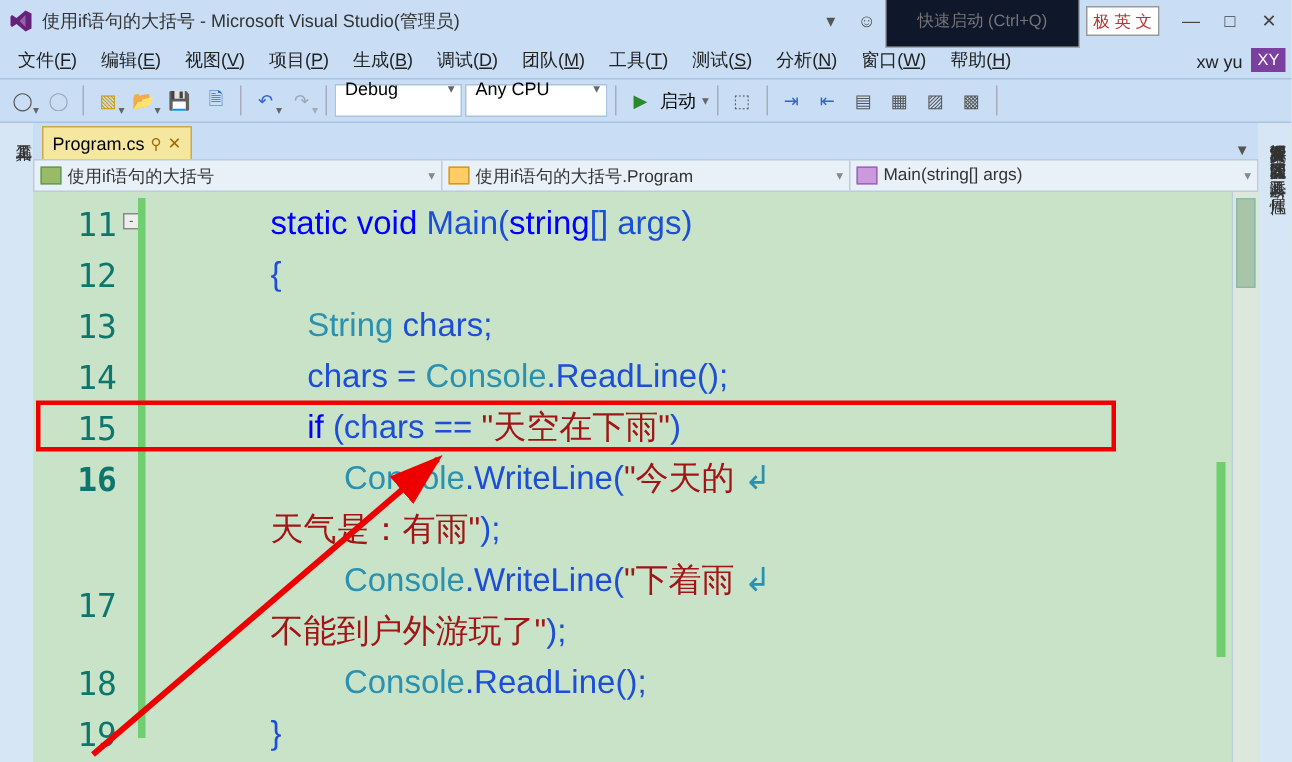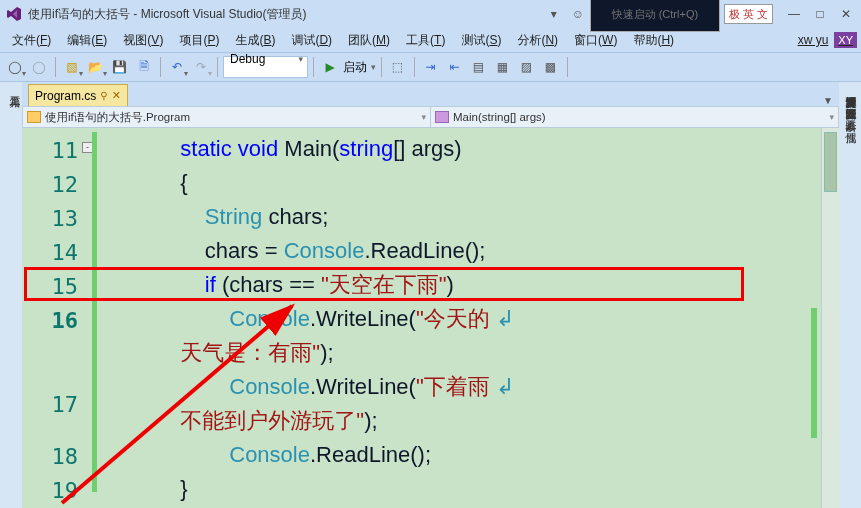--- a/index.html
+++ b/index.html
@@ -13,21 +13,21 @@
 .titlebar .tb-ctl { width: 20px; height: 20px; display: flex; align-items: center; justify-content: center; margin: 0 2px; color: #555; }
 .titlebar .quick-launch { width: 130px; height: 36px; border: 1px solid #aaa; background: #0f172a; font-size: 11px; padding: 0 4px; color: #888; text-align: center; }
 .titlebar .ime-box { border: 1px solid #999; padding: 0 4px; font-size: 11px; color: #b33; background:#fff; margin: 0 4px; height:20px; display:flex; align-items:center;}
 .titlebar .win-btns { display: flex; gap: 8px; margin-left: 8px; color: #444;}
 .titlebar .win-btns span { width:18px; text-align:center;}
 
 
 .menubar { height: 24px; background: #c9def5; display: flex; align-items: center; padding: 0 4px; font-size: 12px; color: #222; }
 .menubar .mi { padding: 2px 8px; }
 .menubar .mi u { text-decoration: underline; }
-.menubar .right { margin-left: auto; display: flex; align-items: center; gap: 6px; text-decoration: underline; }
+.menubar .right { margin-left: auto; display: flex; align-items: flex-end; gap: 6px; }
 .menubar .user-badge { background: #7b3fa0; color: #fff; padding: 2px 4px; font-size: 11px; }
 
 
 .toolbar { height: 30px; background: #c9def5; border-top: 1px solid #a8c4e0; border-bottom: 1px solid #a8c4e0; display: flex; align-items: center; padding: 0 4px; gap: 2px; font-size: 12px; }
 .toolbar .tbtn { width: 22px; height: 22px; display: flex; align-items: center; justify-content: center; color: #555; position:relative;}
 .toolbar .sep { width: 1px; height: 20px; background: #aab; margin: 0 3px; }
 .toolbar .combo { height: 22px; border: 1px solid #a8c4e0; background: #fff; padding: 0 18px 16px 6px; display: flex; align-items: center; position: relative; font-size:12px;}
 .toolbar .combo::after { content: "▾"; position: absolute; right: 4px; font-size: 9px; color: #666; }
 .toolbar .play { color: #2a8a2a; }
 .toolbar .dd::after{content:"▾"; font-size:8px; color:#666; position:absolute; right:0; bottom:0;}
@@ -54,21 +54,21 @@
 
 .editor { position: absolute; left: 22px; right: 22px; top: 128px; bottom: 0; background: #c8e3c8; overflow: hidden; }
 .gutter { position: absolute; left: 0; top: 0; bottom: 0; width: 70px; background: #c8e3c8; }
 .gutter .ln { position: absolute; left: 0; width: 56px; text-align: right; color: #0f766e; font-family: Consolas, monospace; font-size: 22px; }
 .change-bar { position: absolute; left: 70px; top: 4px; width: 5px; height: 360px; background: #6fcf6f; }
 .code { position: absolute; left: 85px; right: 30px; top: 0; bottom: 0; font-family: Consolas, "Courier New", monospace; font-size: 22px; line-height: 1.0; color: #000; }
 .code .row { position: absolute; left: 0; right: 0; white-space: pre; }
 .kw { color: #0000ff; }
 .type { color: #2b91af; }
 .str { color: #a31515; }
-.ident { color: #0f172a; }
+.ident { color: #1d4ed8; }
 
 
 .highlight-box { position: absolute; border: 3px solid #e00; }
 .arrow-svg { position: absolute; pointer-events: none; }
 
 .fold-btn { position:absolute; left:60px; width:11px; height:11px; border:1px solid #888; background:#eee; font-size:9px; line-height:9px; text-align:center; color:#555;}
 .wrap-glyph { color:#2b91af; }
 .right-change { position:absolute; right:22px; width:6px; background:#6fcf6f;}
 .vscroll { position:absolute; right:0; top:0; bottom:0; width:18px; background:#dce8dc; border-left:1px solid #bcd;}
 .vscroll .thumb{ position:absolute; left:2px; right:2px; background:#aac4aa; border:1px solid #8ba;}
@@ -108,20 +108,21 @@
   <span class="sep"></span>
   <span class="tbtn dd" style="color:#c90">▧</span>
   <span class="tbtn dd" style="color:#c90">📂</span>
   <span class="tbtn" style="color:#36c">💾</span>
   <span class="tbtn" style="color:#36c">🗎</span>
   <span class="sep"></span>
   <span class="tbtn dd" style="color:#36c">↶</span>
   <span class="tbtn dd" style="opacity:.4">↷</span>
   <span class="sep"></span>
   <span class="combo" style="width:85px">Debug</span>
+  <span class="combo" style="width:95px">Any CPU</span>
   <span class="sep"></span>
   <span class="tbtn play">▶</span>
   <span style="padding-right:14px;position:relative" class="combo-like">启动</span>
   <span style="font-size:9px;color:#666;margin-left:-12px">▾</span>
   <span class="sep"></span>
   <span class="tbtn">⬚</span>
   <span class="sep"></span>
   <span class="tbtn" style="color:#36c">⇥</span>
   <span class="tbtn" style="color:#36c">⇤</span>
   <span class="tbtn">▤</span>
@@ -142,20 +143,24 @@
 <div class="doc-tabs">
   <div class="tab">
     <span>Program.cs</span>
     <span class="pin">⚲</span>
     <span class="close">✕</span>
   </div>
   <span class="right-dd">▼</span>
 </div>
 
 <div class="navbar">
+  <div class="cell">
+    <span class="ico" style="background:#9b6;border:1px solid #696"></span>
+    <span>使用if语句的大括号</span>
+  </div>
   <div class="cell">
     <span class="ico" style="background:#fc6;border:1px solid #c93"></span>
     <span>使用if语句的大括号.Program</span>
   </div>
   <div class="cell">
     <span class="ico" style="background:#c9d;border:1px solid #96b"></span>
     <span>Main(string[] args)</span>
   </div>
 </div>
 

